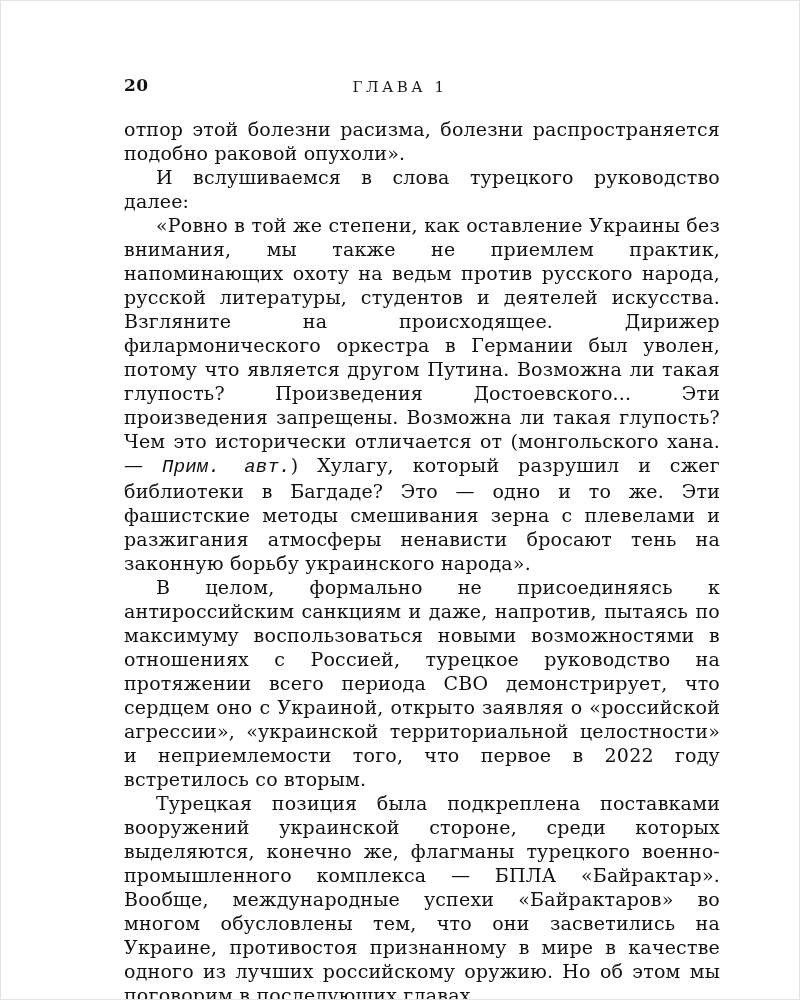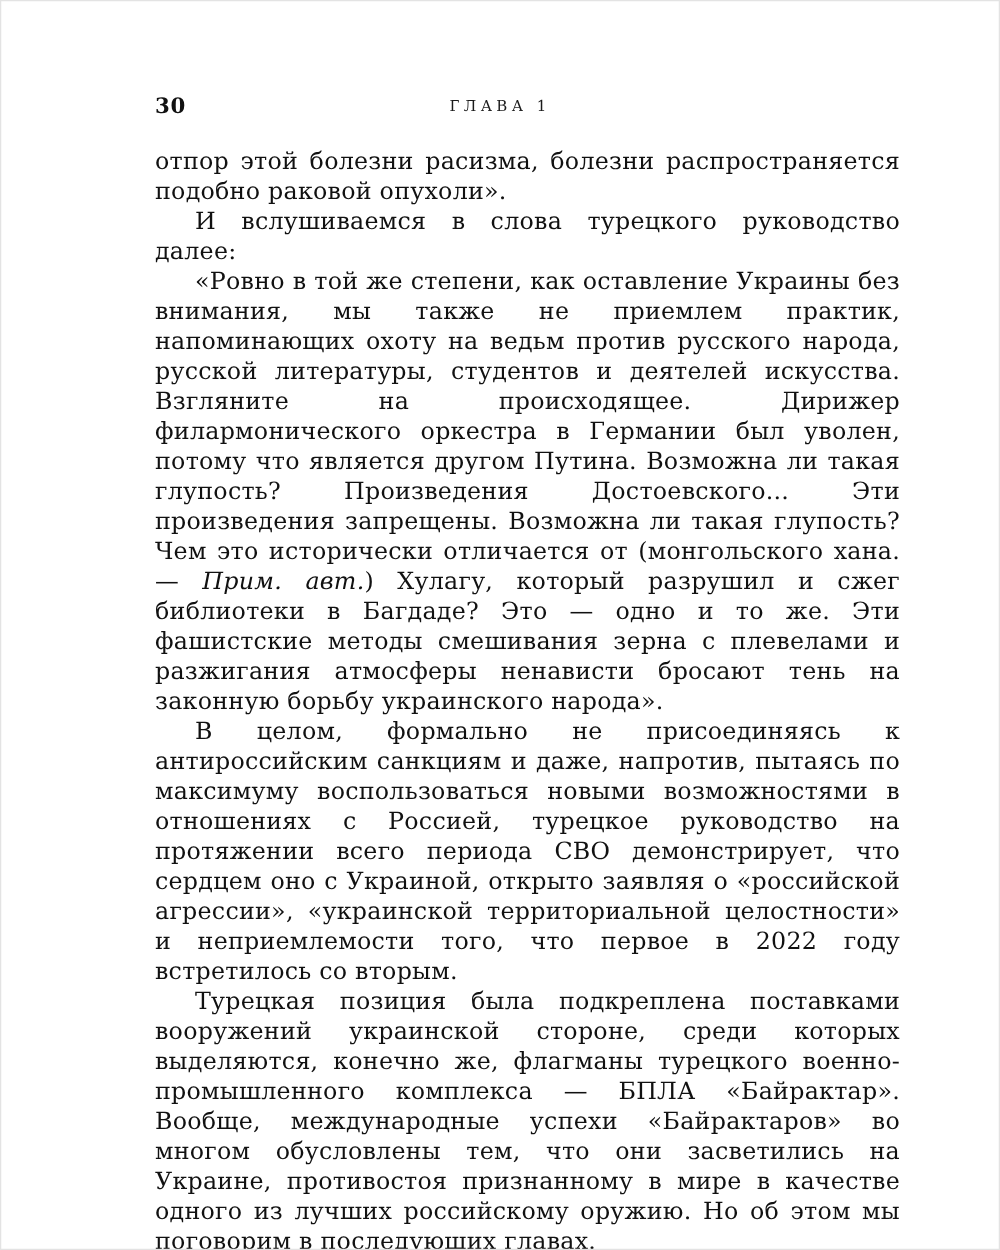--- a/index.html
+++ b/index.html
@@ -32,21 +32,21 @@
     font-size: 17px;
     font-weight: bold;
     letter-spacing: 0.5px;
   }
   .chapter-title {
     position: absolute;
     left: 0;
     right: 0;
     top: 3px;
     text-align: center;
-    font-size: 12px;
+    font-size: 15px;
     letter-spacing: 3.5px;
     color: #1a1a1a;
   }
   .text-block {
     position: absolute;
     top: 116px;
     left: 123px;
     width: 596px;
     font-size: 19px;
     line-height: 24px;
@@ -55,28 +55,29 @@
   }
   .text-block p {
     margin: 0;
     padding: 0;
   }
   .text-block p.indent {
     text-indent: 32px;
   }
   .italic {
     font-style: italic;
+    font-family: Liberation Mono, monospace;
   }
 </style>
 </head>
 <body>
 
 <div class="page">
   <div class="running-head">
-    <span class="page-number">30</span>
+    <span class="page-number">20</span>
     <span class="chapter-title">ГЛАВА 1</span>
   </div>
   <div class="text-block">
       <p><span>отпор этой болезни расизма, болезни распространяется подобно раковой опухоли».</span></p>
       <p class="indent"><span>И вслушиваемся в слова турецкого руководство далее:</span></p>
       <p class="indent"><span>«Ровно в той же степени, как оставление Украины без внимания, мы также не приемлем практик, напоминающих охоту на ведьм против русского народа, русской литературы, студентов и деятелей искусства. Взгляните на происходящее. Дирижер филармонического оркестра в Германии был уволен, потому что является другом Путина. Возможна ли такая глупость? Произведения Достоевского... Эти произведения запрещены. Возможна ли такая глупость? Чем это исторически отличается от (монгольского хана. — </span><span class="italic">Прим. авт.</span><span>) Хулагу, который разрушил и сжег библиотеки в Багдаде? Это — одно и то же. Эти фашистские методы смешивания зерна с плевелами и разжигания атмосферы ненависти бросают тень на законную борьбу украинского народа».</span></p>
       <p class="indent"><span>В целом, формально не присоединяясь к антироссийским санкциям и даже, напротив, пытаясь по максимуму воспользоваться новыми возможностями в отношениях с Россией, турецкое руководство на протяжении всего периода СВО демонстрирует, что сердцем оно с Украиной, открыто заявляя о «российской агрессии», «украинской территориальной целостности» и неприемлемости того, что первое в 2022 году встретилось со вторым.</span></p>
       <p class="indent"><span>Турецкая позиция была подкреплена поставками вооружений украинской стороне, среди которых выделяются, конечно же, флагманы турецкого военно-промышленного комплекса — БПЛА «Байрактар». Вообще, международные успехи «Байрактаров» во многом обусловлены тем, что они засветились на Украине, противостоя признанному в мире в качестве одного из лучших российскому оружию. Но об этом мы поговорим в последующих главах.</span></p>
     </div>
 </div>

